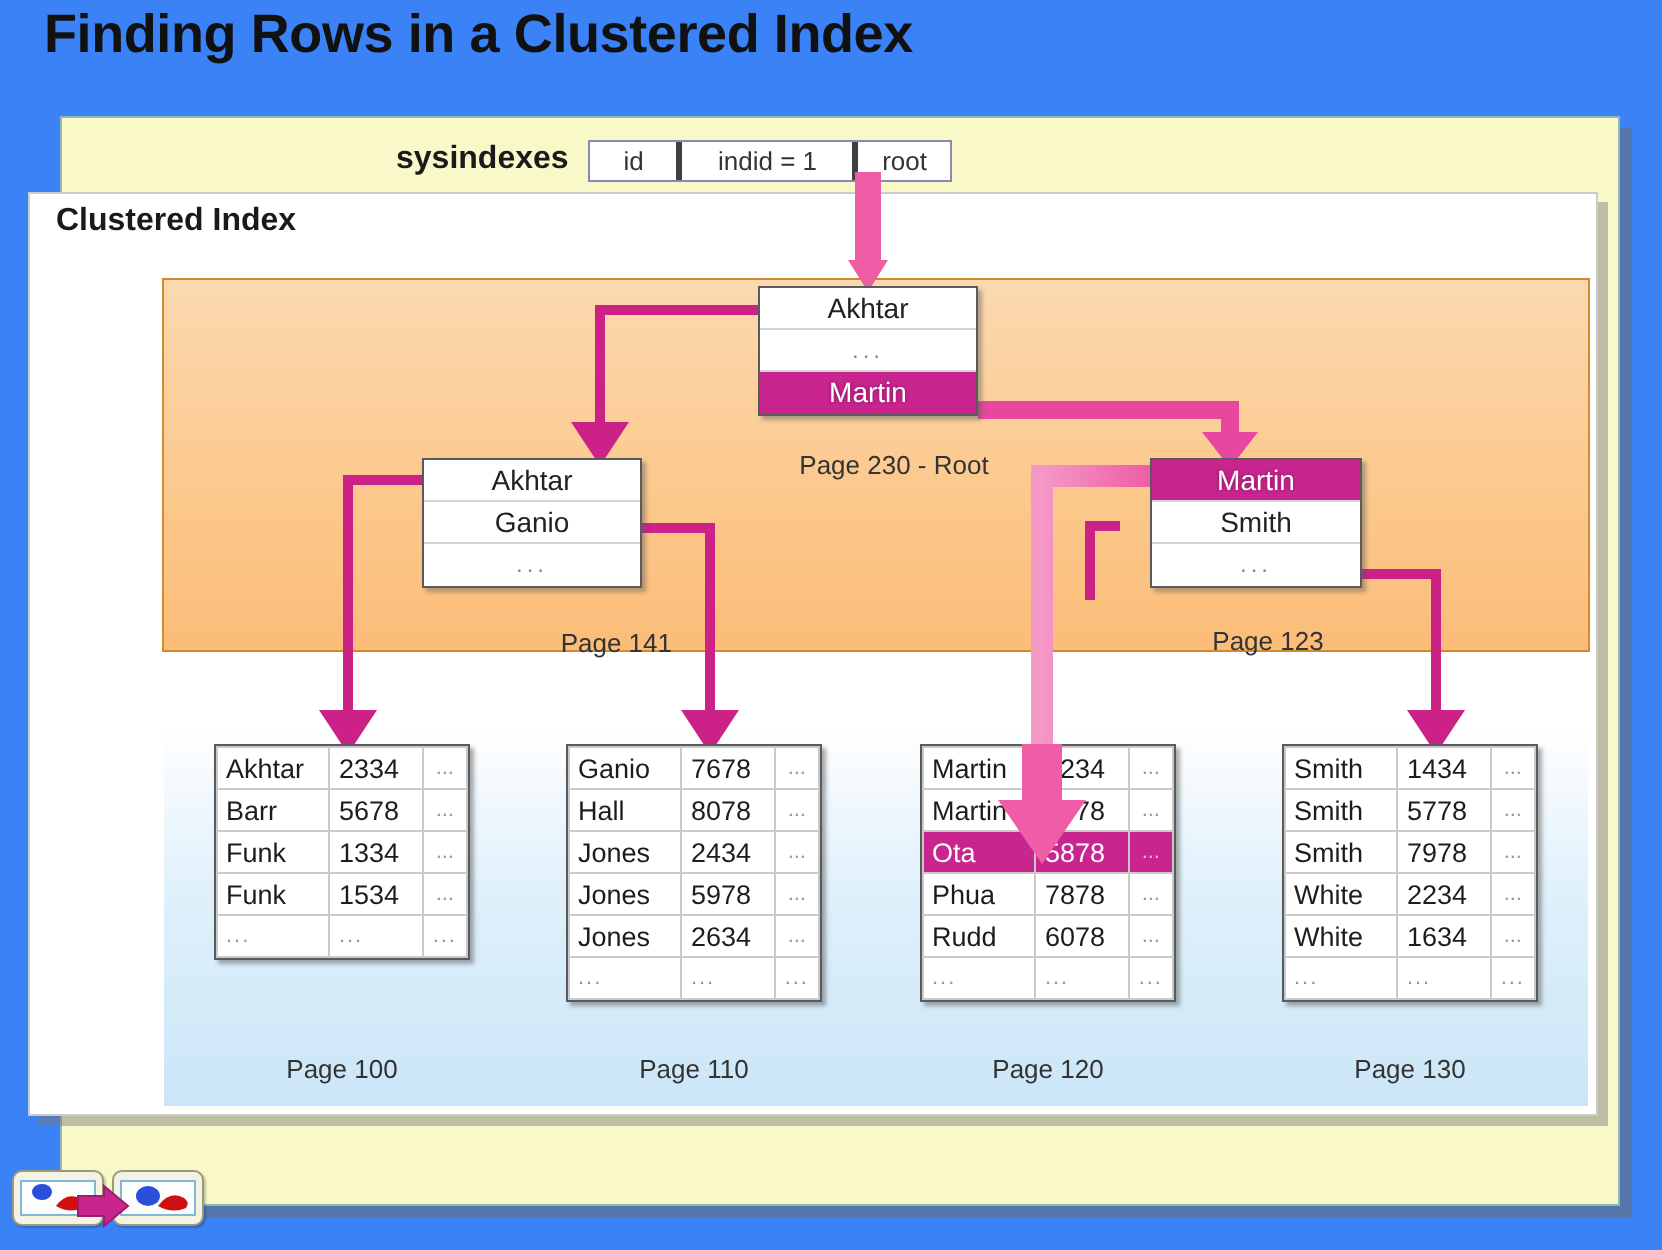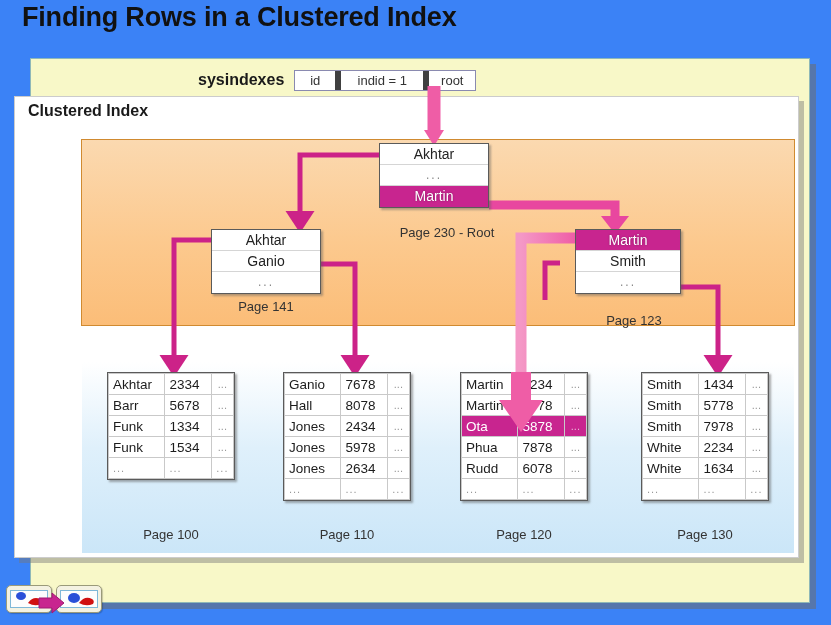--- a/index.html
+++ b/index.html
@@ -33,21 +33,21 @@
     width: 780px; height: 40px;
     display: flex; align-items: center; justify-content: flex-start;
     padding-left: 168px;
   }
   .sysindex-label {
     font-size: 16px; font-weight: bold; color: #1a1a1a;
     margin-right: 10px;
   }
   .sysindex-table { display: flex; border: 1px solid #8a8ab0; background: #fff; }
   .sysindex-table .cell {
-    border-right: 6px solid #404040;
+    border-right: 3px solid #404040;
     font-size: 13px; color: #333;
     padding: 2px 10px; text-align: center;
     min-width: 46px;
     background: #fff;
   }
   .sysindex-table .cell:last-child { border-right: none; }
   .sysindex-table .cell.wide { min-width: 88px; }
 
   
   .white-panel {
@@ -106,21 +106,21 @@
   .node-145   { left: 575px; top: 229px; width: 106px; }
 
   .page-label {
     position: absolute;
     font-size: 13px; color: #333;
     text-align: center;
     white-space: nowrap;
     z-index: 9;
   }
   .lbl-root { left: 379px; top: 225px; width: 136px; }
-  .lbl-141  { left: 196px; top: 299px; width: 140px; }
+  .lbl-141  { left: 196px; top: 314px; width: 140px; text-align: right; }
   .lbl-145  { left: 566px; top: 313px; width: 136px; }
 
   
   .leaf {
     position: absolute; top: 372px;
     border: 1px solid #5a5a5a;
     background: #fff;
     box-shadow: 2px 2px 2px rgba(90,90,90,0.5);
     z-index: 8;
   }

